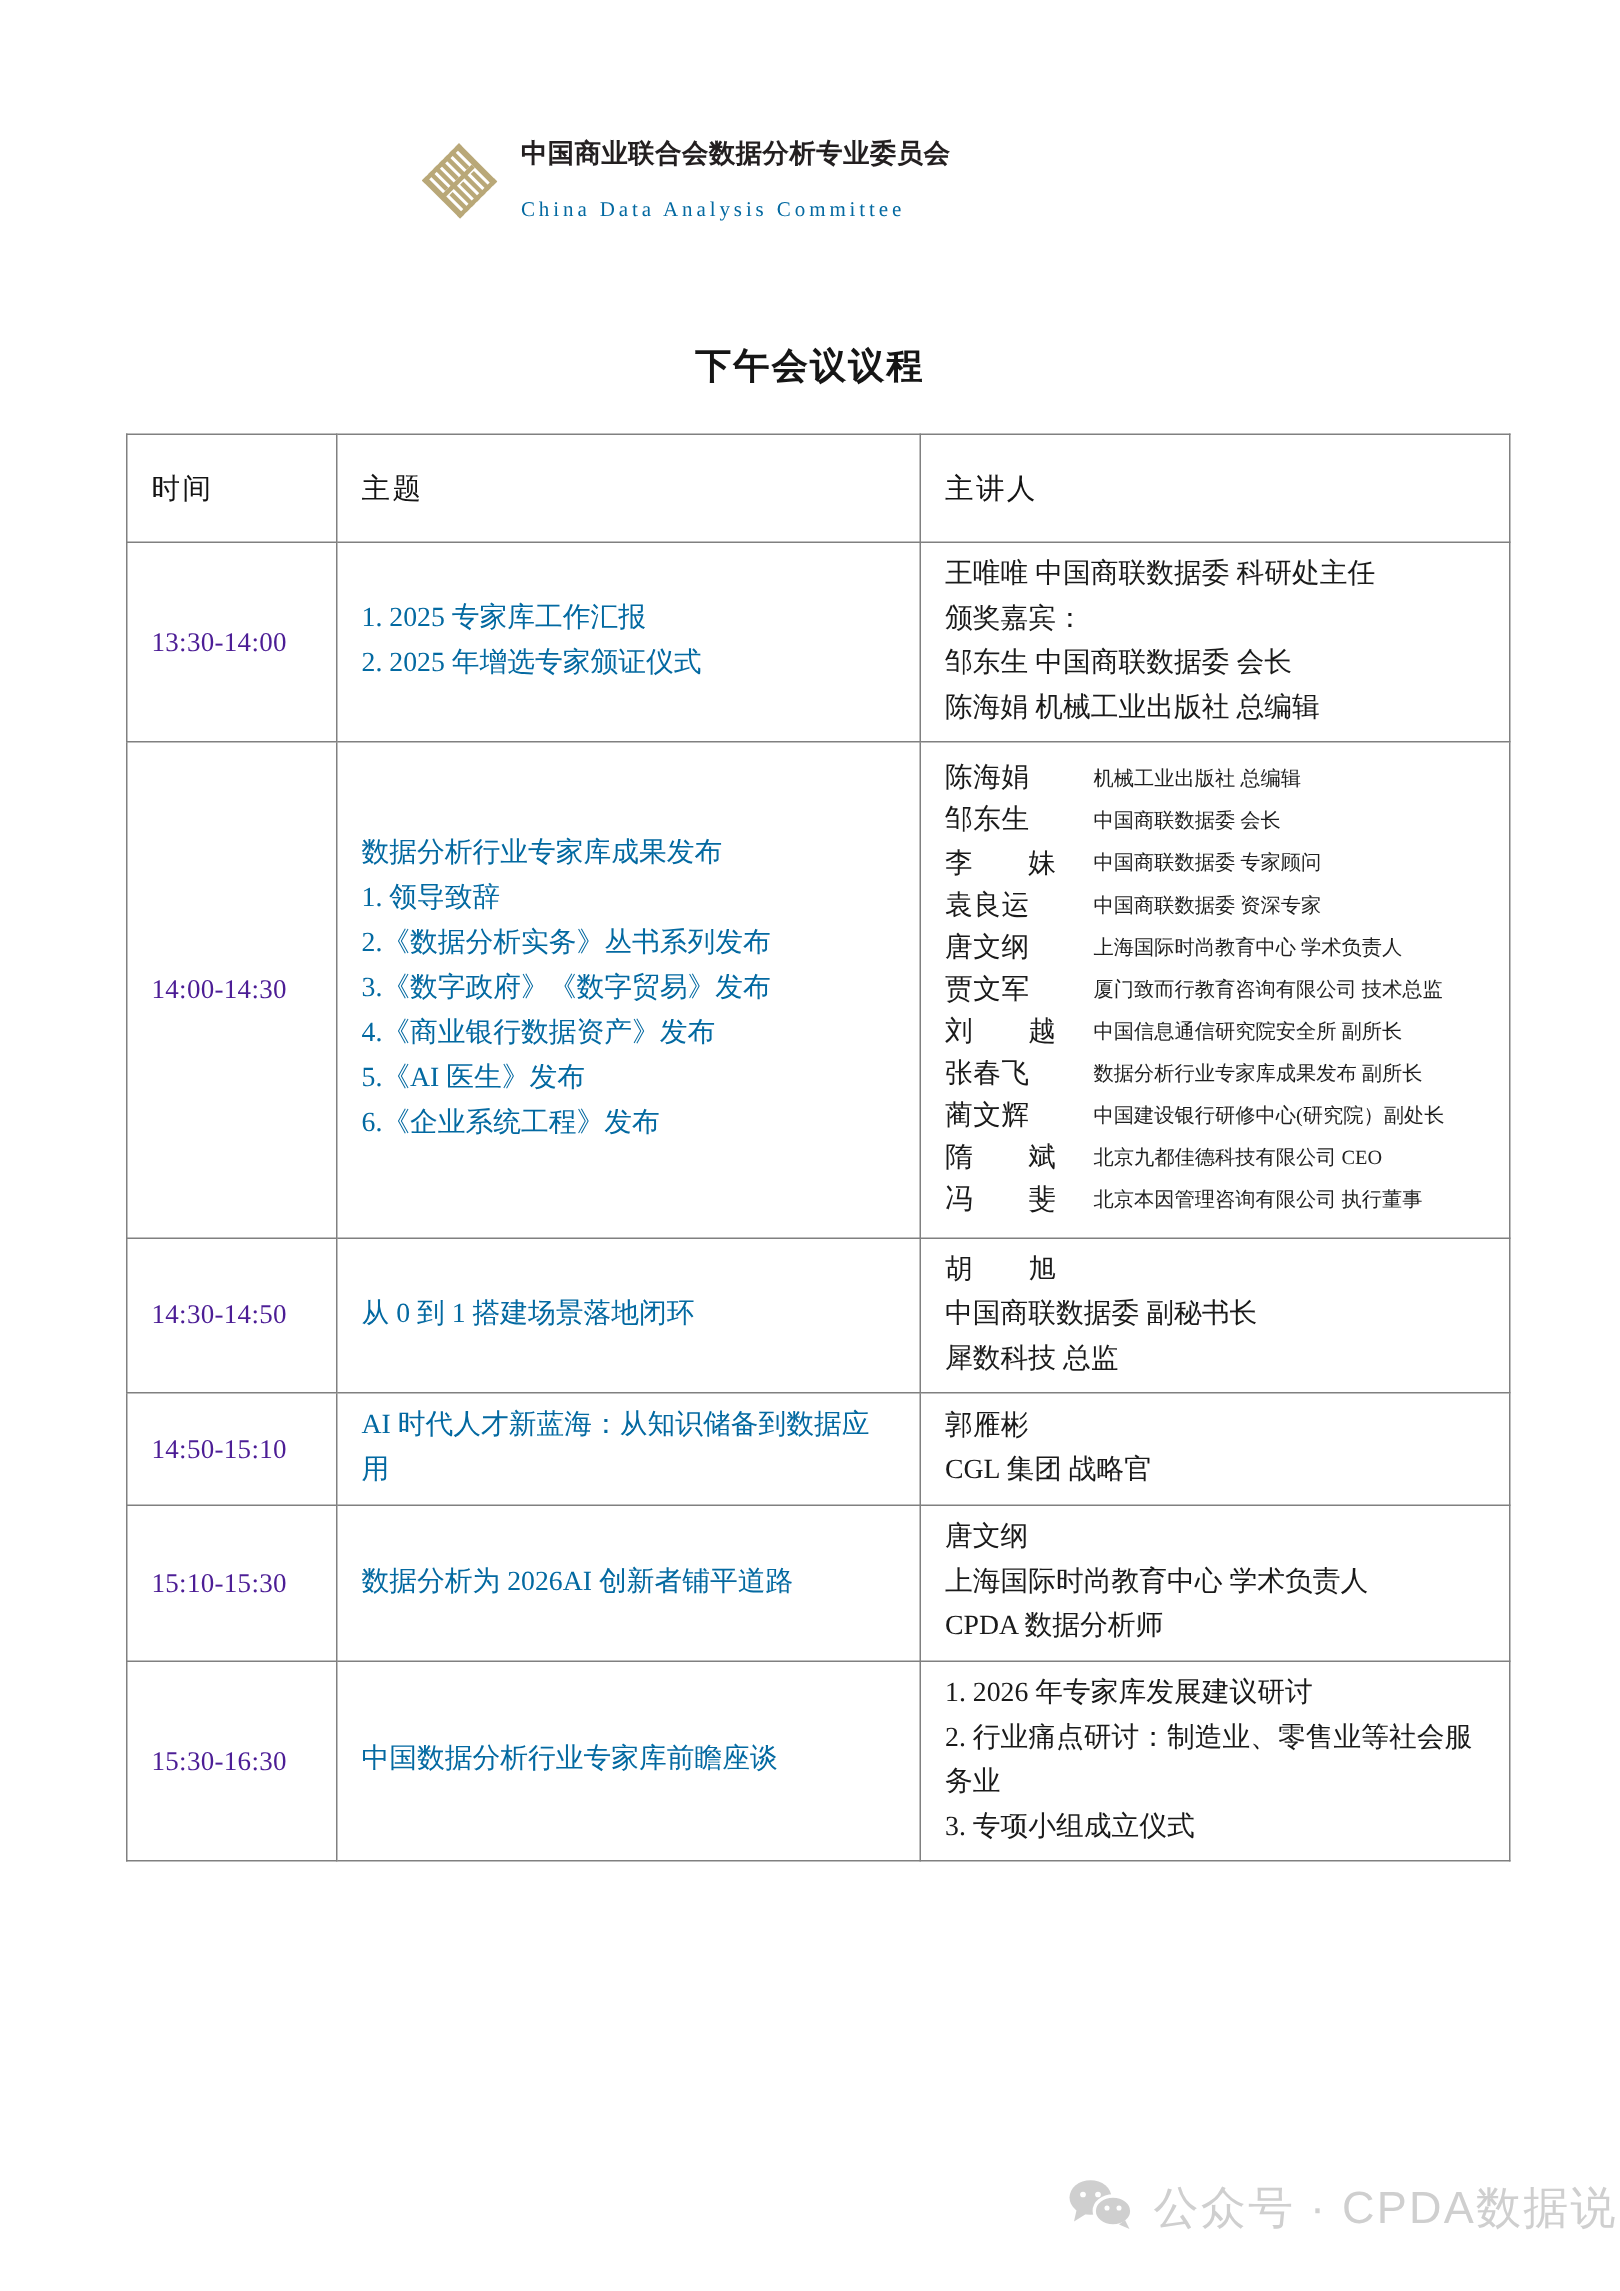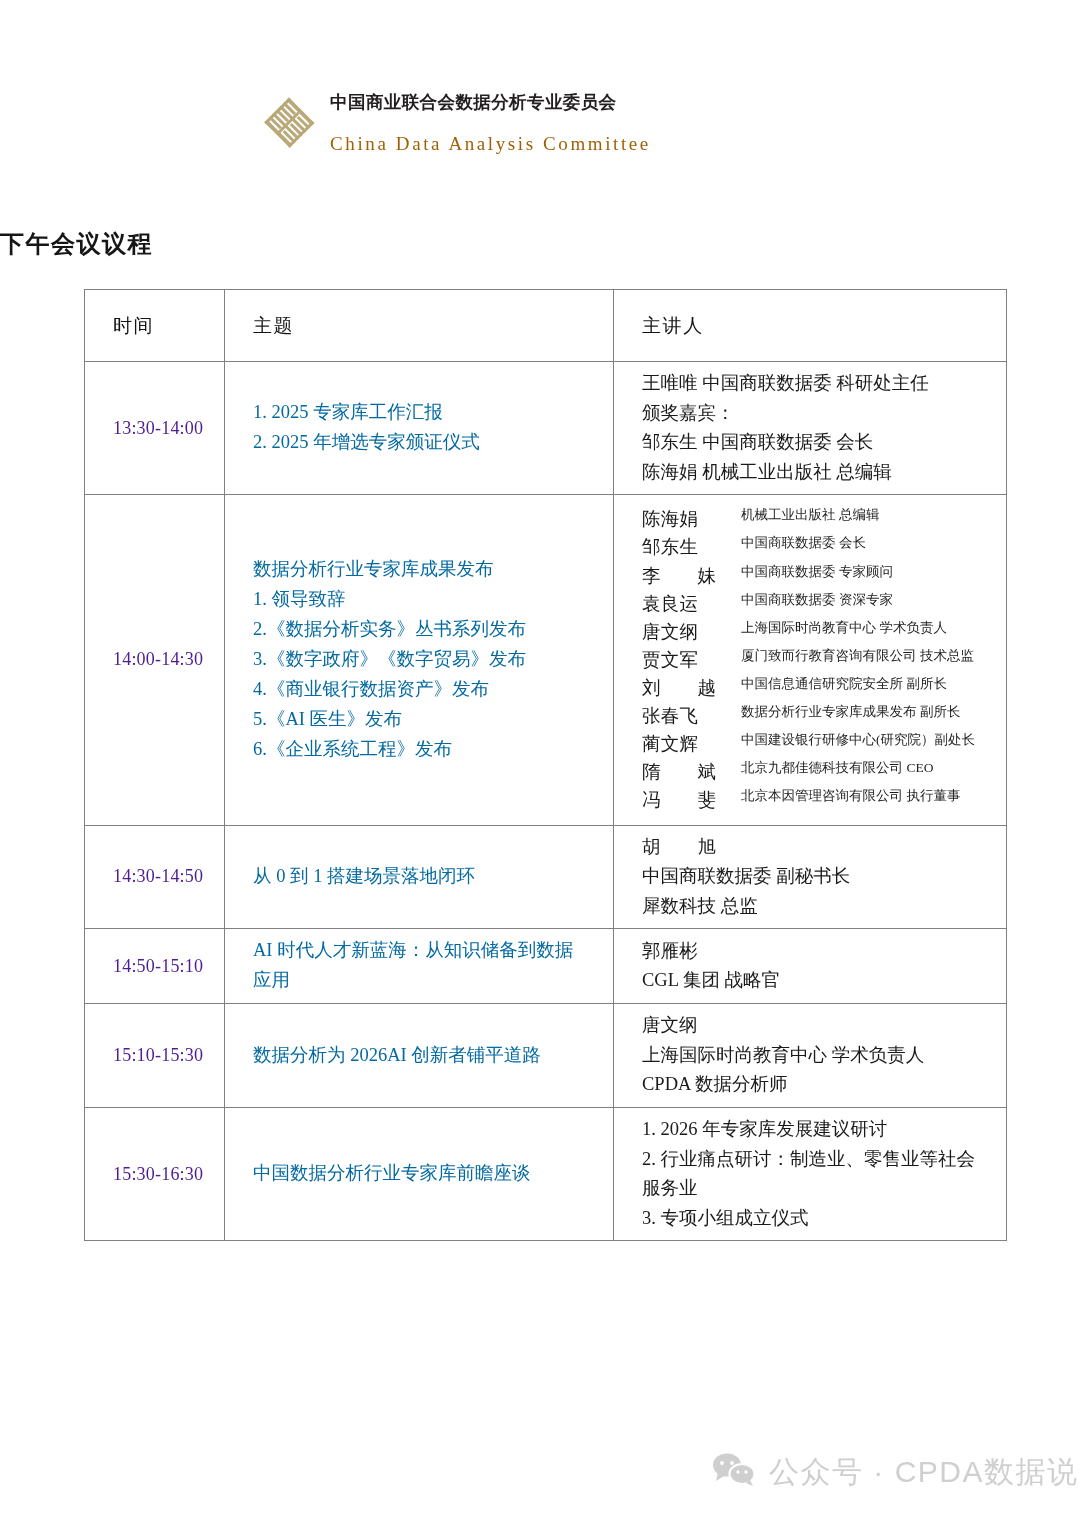--- a/index.html
+++ b/index.html
@@ -47,54 +47,54 @@
   .logo-cn {
     font-family: "Liberation Sans", "DejaVu Sans", sans-serif;
     font-size: 17.5px;
     font-weight: bold;
     letter-spacing: 0.4px;
     color: #231f20;
     white-space: nowrap;
   }
   .logo-en {
     font-family: "Liberation Serif", "DejaVu Serif", serif;
-    font-size: 19px;
+    font-size: 14px;
     letter-spacing: 2.6px;
-    color: #a16207;
+    color: #0369a1;
     white-space: nowrap;
     margin-top: 20px;
   }
 
   
   .doc-title {
     position: absolute;
     top: 228px;
     left: 0;
     width: 1080px;
-    text-align: left;
+    text-align: center;
     font-family: "Liberation Sans", "DejaVu Sans", sans-serif;
     font-size: 24px;
     font-weight: bold;
     letter-spacing: 1.5px;
     color: #161616;
   }
 
   
   .agenda-table {
     position: absolute;
     top: 289px;
     left: 84px;
     width: 922px;
     border-collapse: collapse;
     table-layout: fixed;
   }
   .agenda-table td, .agenda-table th {
     border: 1.3px solid #808080;
     vertical-align: middle;
-    padding: 7px 28px;
+    padding: 7px 16px;
     font-weight: normal;
     text-align: left;
   }
   .col-time   { width: 140px; }
   .col-topic  { width: 389px; }
   .col-speak  { width: 393px; }
 
   thead th {
     text-align: center;
     font-family: "Liberation Sans", "DejaVu Sans", sans-serif;
@@ -127,21 +127,21 @@
     color: #1a1a1a;
     padding-left: 12px;
     padding-right: 8px;
   }
   .line { display: block; white-space: nowrap; }
   .line.wrap { white-space: normal; }
 
   
   .sp-row {
     display: flex;
-    align-items: flex-start;
+    align-items: center;
     line-height: 1.52;
     white-space: nowrap;
   }
   .sp-name {
     font-size: 18.5px;
     display: inline-block;
     min-width: 82px;
     letter-spacing: 0.3px;
   }
   .sp-name.spaced {

